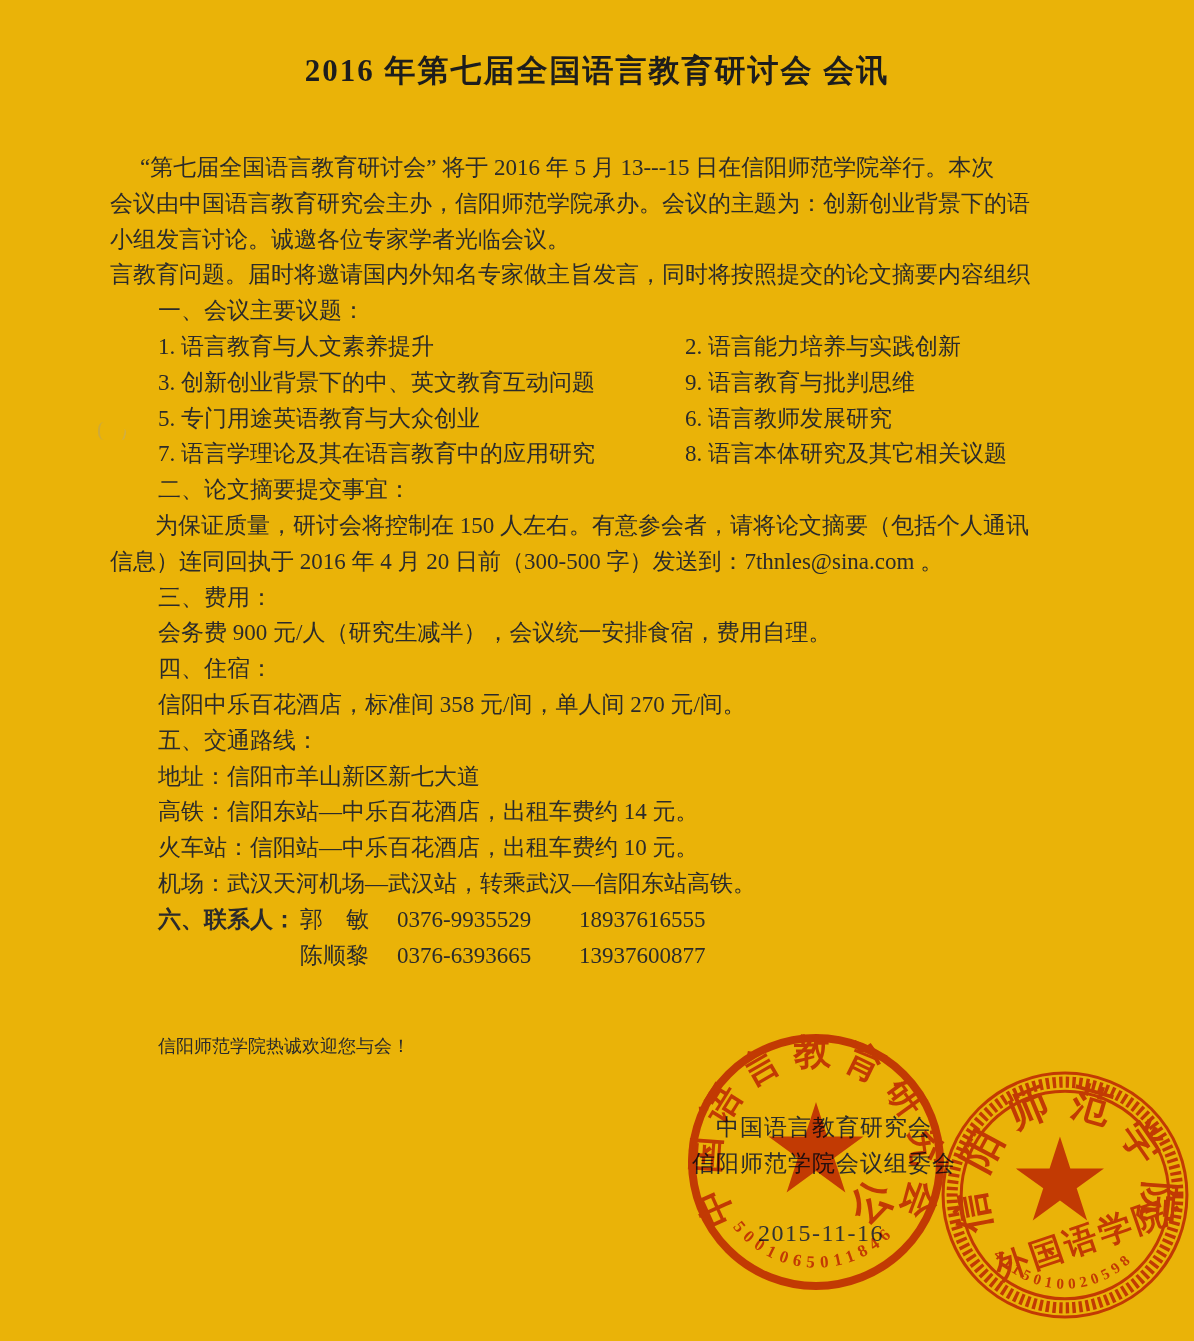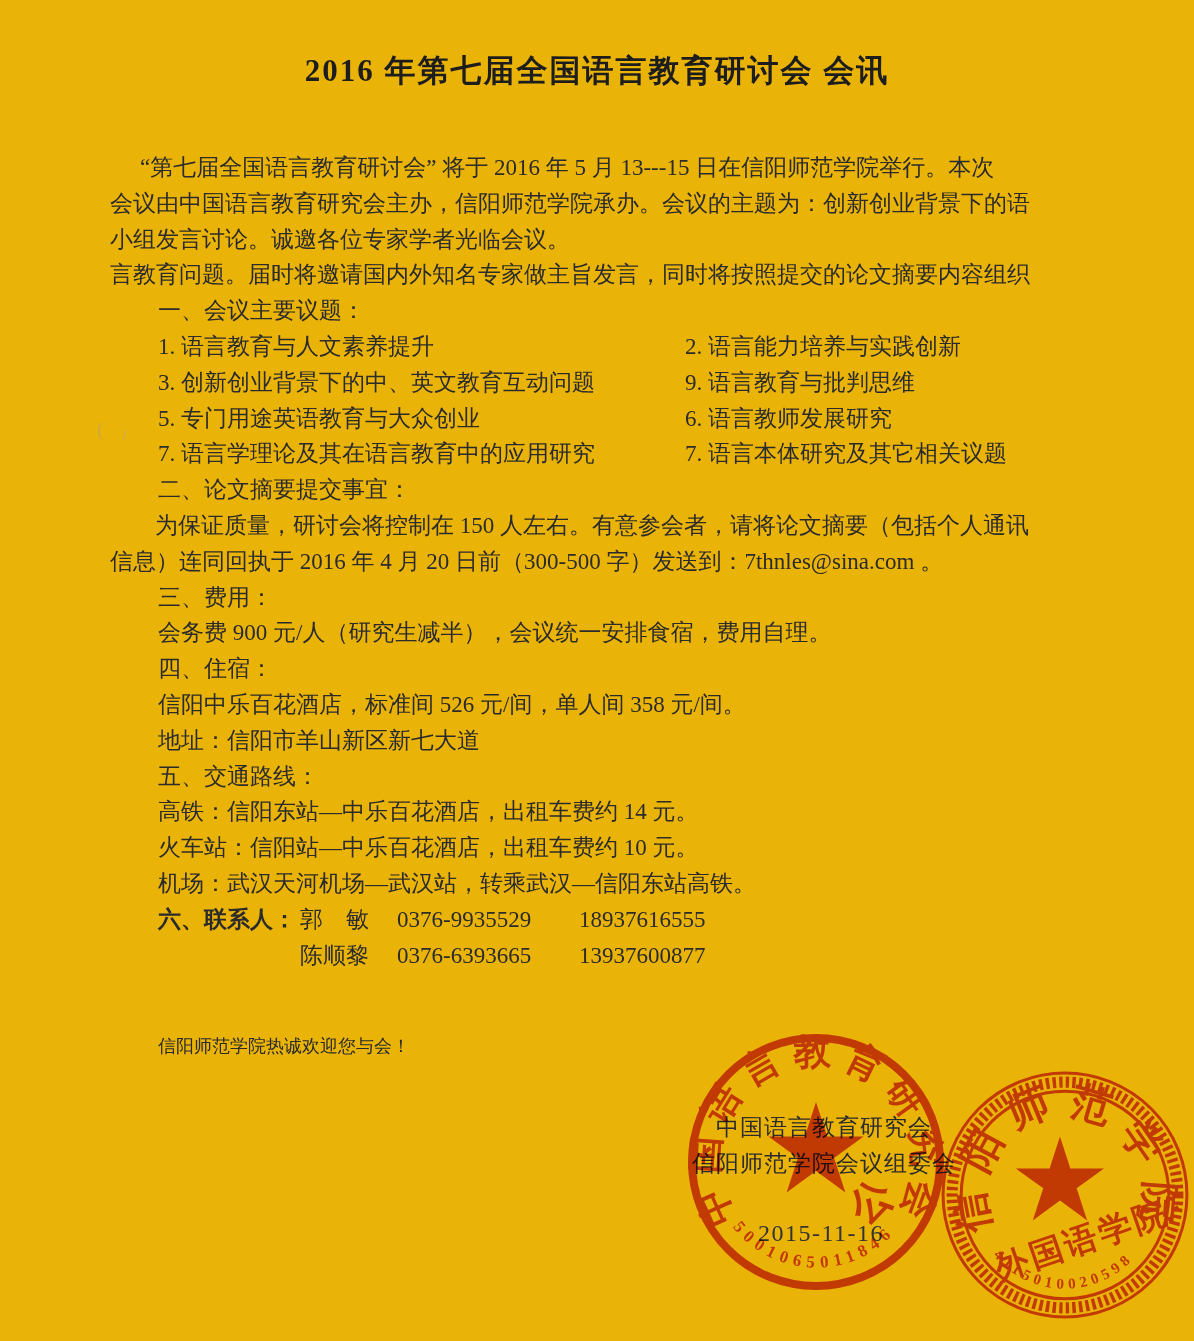--- a/index.html
+++ b/index.html
@@ -69,31 +69,31 @@
       <div class="line columns">
         <span class="col left">3. 创新创业背景下的中、英文教育互动问题</span>
         <span class="col right">9. 语言教育与批判思维</span>
       </div>
       <div class="line columns">
         <span class="col left">5. 专门用途英语教育与大众创业</span>
         <span class="col right">6. 语言教师发展研究</span>
       </div>
       <div class="line columns">
         <span class="col left">7. 语言学理论及其在语言教育中的应用研究</span>
-        <span class="col right">7. 语言本体研究及其它相关议题</span>
+        <span class="col right">8. 语言本体研究及其它相关议题</span>
       </div>
       <div class="line text" style="padding-left: 48px;"><span class="b">二、论文摘要提交事宜：</span></div>
       <div class="line text" style="padding-left: 45px;"><span>为保证质量，研讨会将控制在 150 人左右。有意参会者，请将论文摘要（包括个人通讯</span></div>
       <div class="line text" style="padding-left: 0px;"><span>信息）连同回执于 2016 年 4 月 20 日前（300-500 字）发送到：7thnles@sina.com 。</span></div>
       <div class="line text" style="padding-left: 48px;"><span class="b">三、费用：</span></div>
       <div class="line text" style="padding-left: 48px;"><span>会务费 900 元/人（研究生减半），会议统一安排食宿，费用自理。</span></div>
       <div class="line text" style="padding-left: 48px;"><span class="b">四、住宿：</span></div>
-      <div class="line text" style="padding-left: 48px;"><span>信阳中乐百花酒店，标准间 526 元/间，单人间 358 元/间。</span></div>
+      <div class="line text" style="padding-left: 48px;"><span>信阳中乐百花酒店，标准间 358 元/间，单人间 270 元/间。</span></div>
+      <div class="line text" style="padding-left: 48px;"><span class="b">五、交通路线：</span></div>
       <div class="line text" style="padding-left: 48px;"><span>地址：信阳市羊山新区新七大道</span></div>
-      <div class="line text" style="padding-left: 48px;"><span class="b">五、交通路线：</span></div>
       <div class="line text" style="padding-left: 48px;"><span>高铁：信阳东站—中乐百花酒店，出租车费约 14 元。</span></div>
       <div class="line text" style="padding-left: 48px;"><span>火车站：信阳站—中乐百花酒店，出租车费约 10 元。</span></div>
       <div class="line text" style="padding-left: 48px;"><span>机场：武汉天河机场—武汉站，转乘武汉—信阳东站高铁。</span></div>
       <div class="line contact"><span class="c-label">六、联系人：</span><span class="c-name">郭　敏</span><span class="c-phone">0376-9935529</span><span class="c-mobile">18937616555</span></div>
       <div class="line contact"><span class="c-label"></span><span class="c-name">陈顺黎</span><span class="c-phone">0376-6393665</span><span class="c-mobile">13937600877</span></div>
     </div>
 
   <div class="smudge"></div>
 
   <div class="closing">信阳师范学院热诚欢迎您与会！</div>

